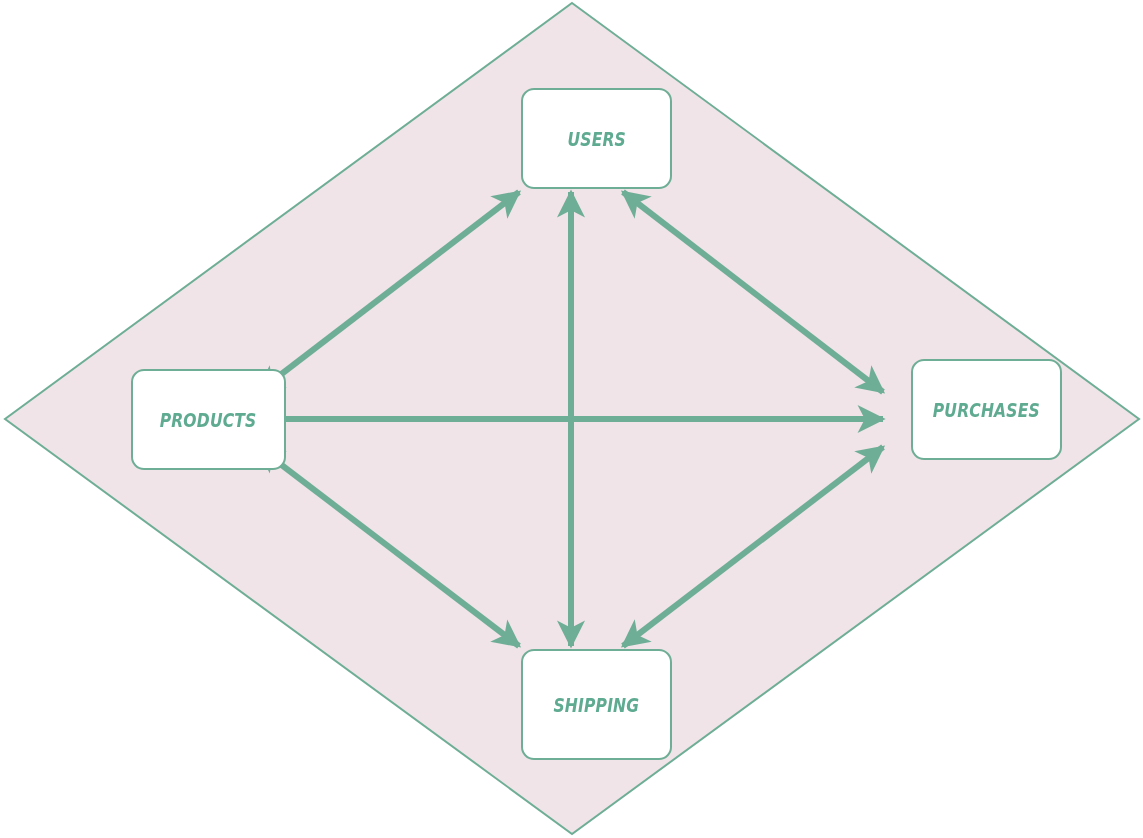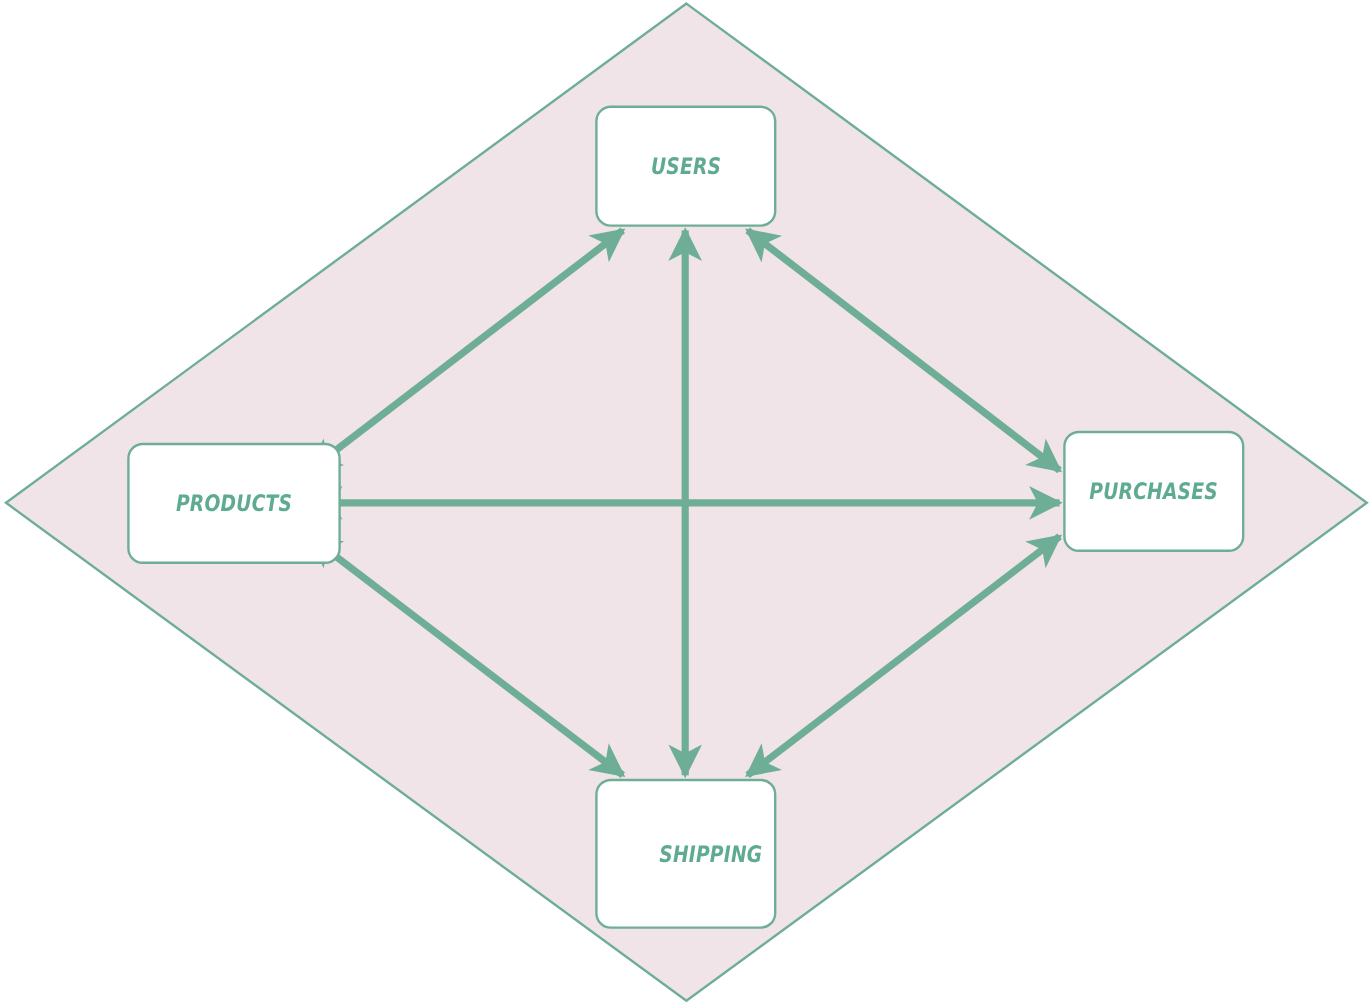--- a/index.html
+++ b/index.html
@@ -30,20 +30,21 @@
   }
   .node-box {
     position: absolute;
     box-sizing: border-box;
     background: #ffffff;
     border: 2px solid #6fae96;
     border-radius: 13px;
     display: flex;
     align-items: center;
     justify-content: center;
+    margin-left: 25px;
   }
   .node-label {
     font-family: "DejaVu Sans", "Liberation Sans", sans-serif;
     font-weight: bold;
     font-style: italic;
     font-size: 19px;
     letter-spacing: 0.2px;
     color: #5fab92;
     text-align: center;
     white-space: nowrap;
@@ -72,25 +73,25 @@
       <line id="edge-products-purchases" x1="260" y1="419" x2="883" y2="419" marker-start="url(#arrowhead)" marker-end="url(#arrowhead)"></line>
       <line id="edge-products-shipping" x1="258" y1="447" x2="519" y2="646" marker-start="url(#arrowhead)" marker-end="url(#arrowhead)"></line>
       <line id="edge-purchases-shipping" x1="883" y1="447" x2="623" y2="646" marker-start="url(#arrowhead)" marker-end="url(#arrowhead)"></line>
     </g>
   </svg>
 
   <div class="node-box" id="node-users" style="left: 496px; top: 88px; width: 151px; height: 101px; background: rgb(255, 255, 255); border-color: rgb(111, 174, 150); border-width: 2px; border-radius: 13px;">
     <span class="node-label" style="color: rgb(95, 171, 146);">USERS</span>
   </div>
 
-  <div class="node-box" id="node-products" style="left: 106px; top: 369px; width: 178px; height: 101px; background: rgb(255, 255, 255); border-color: rgb(111, 174, 150); border-width: 2px; border-radius: 13px;">
+  <div class="node-box" id="node-products" style="left: 106px; top: 369px; width: 155px; height: 101px; background: rgb(255, 255, 255); border-color: rgb(111, 174, 150); border-width: 2px; border-radius: 13px;">
     <span class="node-label" style="color: rgb(95, 171, 146);">PRODUCTS</span>
   </div>
 
   <div class="node-box" id="node-purchases" style="left: 886px; top: 359px; width: 151px; height: 101px; background: rgb(255, 255, 255); border-color: rgb(111, 174, 150); border-width: 2px; border-radius: 13px;">
     <span class="node-label" style="color: rgb(95, 171, 146);">PURCHASES</span>
   </div>
 
-  <div class="node-box" id="node-shipping" style="left: 496px; top: 649px; width: 151px; height: 125px; background: rgb(255, 255, 255); border-color: rgb(111, 174, 150); border-width: 2px; border-radius: 13px; justify-content: flex-end;">
+  <div class="node-box" id="node-shipping" style="left: 496px; top: 649px; width: 151px; height: 111px; background: rgb(255, 255, 255); border-color: rgb(111, 174, 150); border-width: 2px; border-radius: 13px;">
     <span class="node-label" style="color: rgb(95, 171, 146);">SHIPPING</span>
   </div>
 
 </div>
 
 </body></html>

